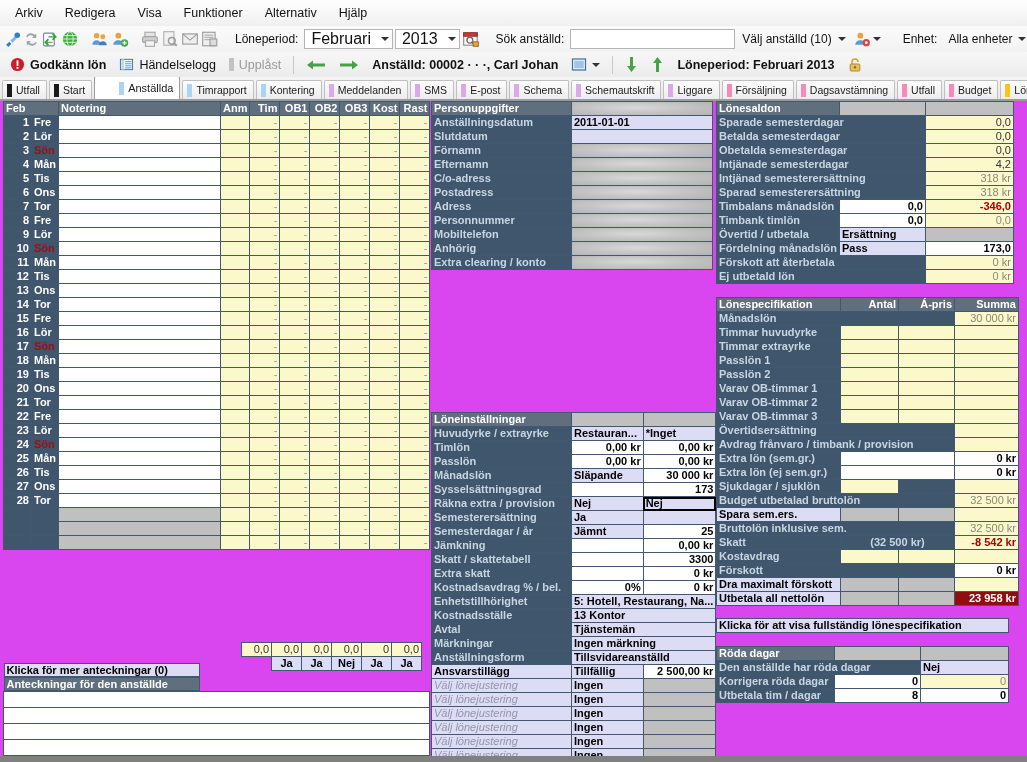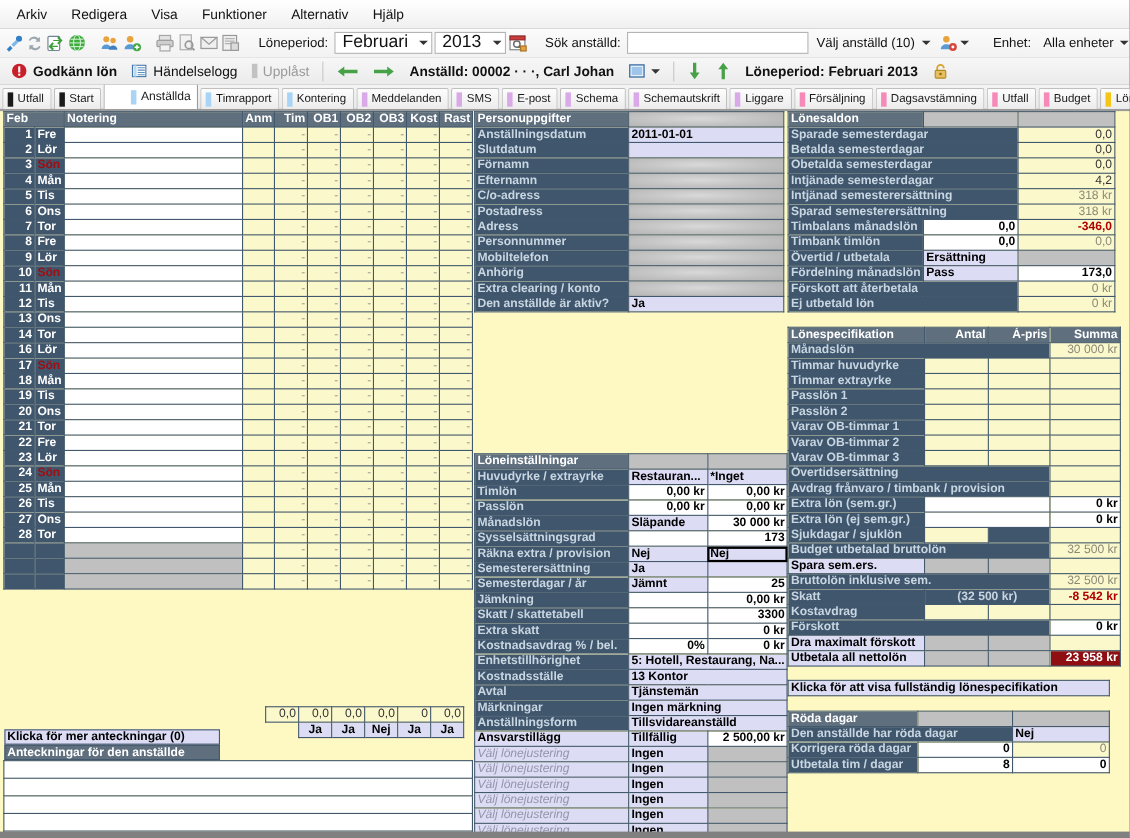--- a/index.html
+++ b/index.html
@@ -80,21 +80,21 @@
   .tab.active {
     height: 23px; background:#ffffff; border-color:#9c9c9c;
     font-size:11px;
     padding-left:24px;
   }
 
   
   .work {
     position: relative;
     height: 660px;
-    background:#fef9c3;
+    background:#d946ef;
     padding: 3px 0 0 16px;
   }
 
   
   .gridbox { position:absolute; }
   table.g { border-collapse:collapse; table-layout:fixed; }
   table.g td, table.g th {
     border:1px solid #42586e;
     font-size:11px;
     height:14px; line-height:13px;
@@ -586,20 +586,32 @@
             <td class="notecell"></td>
             <td class="yel"></td>
             <td class="dash">-</td>
             <td class="dash">-</td>
             <td class="dash">-</td>
             <td class="dash">-</td>
             <td class="dash">-</td>
             <td class="dash">-</td>
           </tr>
           <tr>
+            <td class="caldaynum">15</td>
+            <td class="caldayname">Fre</td>
+            <td class="notecell"></td>
+            <td class="yel"></td>
+            <td class="dash">-</td>
+            <td class="dash">-</td>
+            <td class="dash">-</td>
+            <td class="dash">-</td>
+            <td class="dash">-</td>
+            <td class="dash">-</td>
+          </tr>
+          <tr>
             <td class="caldaynum">16</td>
             <td class="caldayname">Lör</td>
             <td class="notecell"></td>
             <td class="yel"></td>
             <td class="dash">-</td>
             <td class="dash">-</td>
             <td class="dash">-</td>
             <td class="dash">-</td>
             <td class="dash">-</td>
             <td class="dash">-</td>
@@ -898,24 +910,20 @@
             <td class="blurbox"></td>
           </tr>
           <tr>
             <td class="lbl">Anhörig</td>
             <td class="blurbox"></td>
           </tr>
           <tr>
             <td class="lbl">Extra clearing / konto</td>
             <td class="blurbox"></td>
           </tr>
-          <tr>
-            <td class="lbl">Den anställde är aktiv?</td>
-            <td class="lav">Ja</td>
-          </tr>
         </tbody>
       </table>
   </div>
 
   <div class="gridbox" style="left:431px; top:311px;">
     <table class="g" id="settings-table">
         <colgroup>
           <col style="width:140px">
           <col style="width:70px">
           <col style="width:71px">

